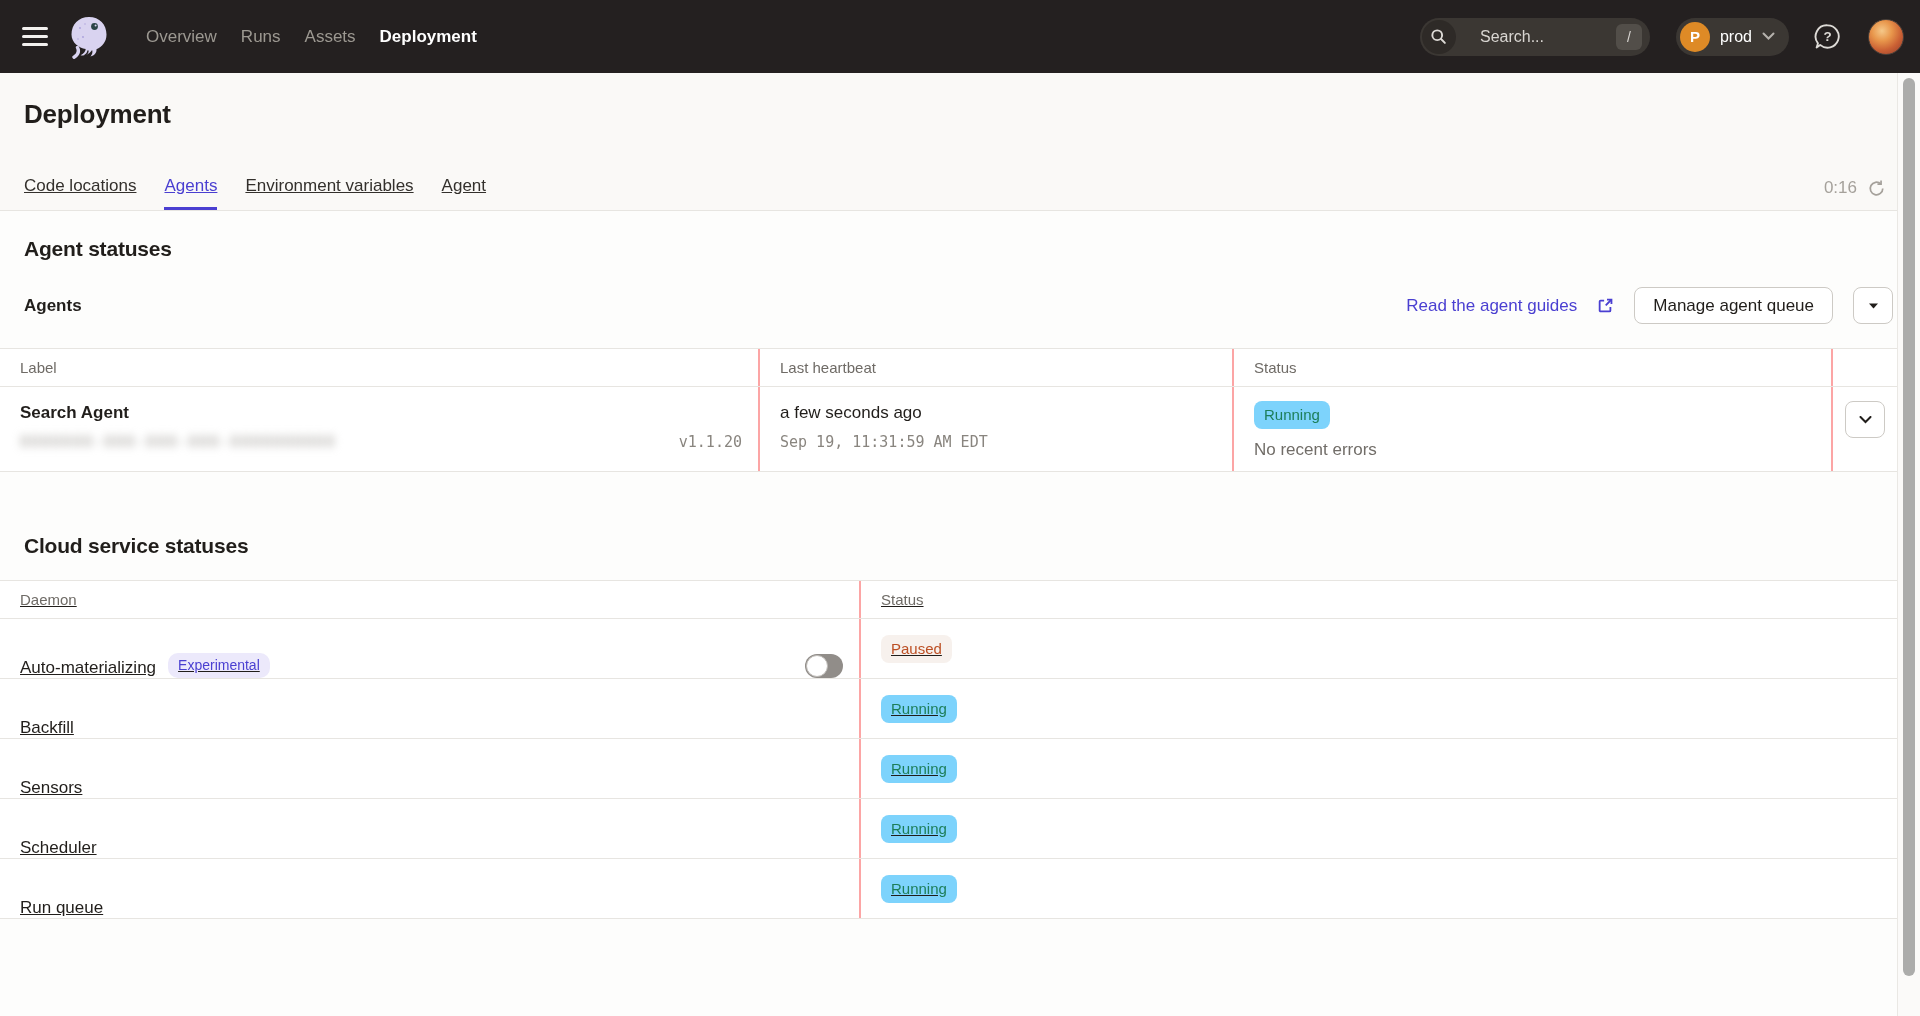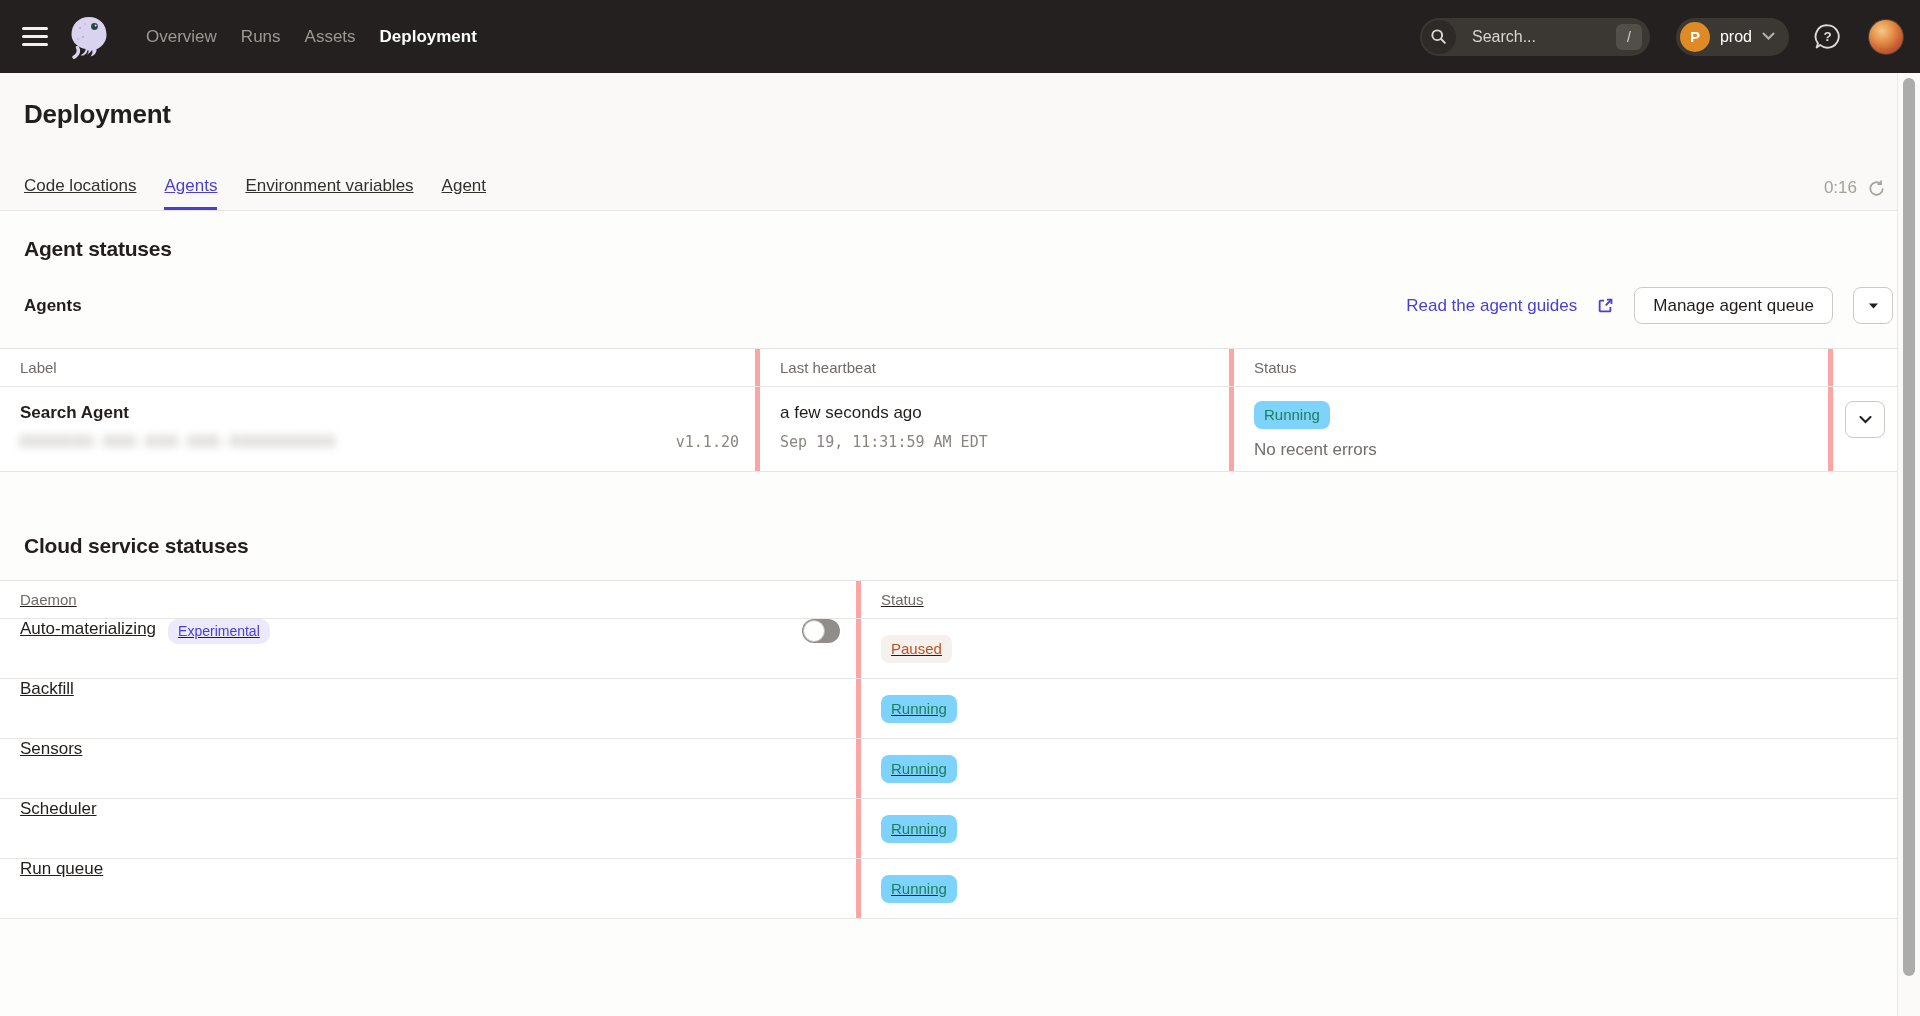--- a/index.html
+++ b/index.html
@@ -25,21 +25,21 @@
   .search-pill {
     width:230px; height:38px; background:#3B3733; border-radius:19px;
     display:flex; align-items:center; padding-left:2px; position:relative;
   }
   .search-circle {
     width:34px; height:34px; border-radius:50%; background:#2E2A27;
     display:flex; align-items:center; justify-content:center; flex:0 0 auto;
   }
   .search-pill input {
     background:transparent; border:none; outline:none; color:#0ea5e9;
-    font-size:16px; font-family:"Liberation Sans", sans-serif; width:130px; margin-left:16px;
+    font-size:16px; font-family:"Liberation Sans", sans-serif; width:130px; margin-left:24px;
   }
   .search-pill input::placeholder { color:#D9D6D2; }
   .slash-key {
     position:absolute; right:8px; top:6px; width:26px; height:26px; border-radius:6px;
     background:#524E49; color:#D9D6D2; font-size:14px;
     display:flex; align-items:center; justify-content:center;
   }
   .org-pill {
     height:38px; background:#3B3733; border-radius:19px; margin-left:26px;
     display:flex; align-items:center; gap:10px; padding:0 14px 0 4px; cursor:pointer;
@@ -85,21 +85,21 @@
   .tbl { width:1897px; background:#FFFFFF; border-top:1px solid #E7E5E1; }
   .agents-tbl { margin-top:24px; border-bottom:1px solid #E7E5E1; }
   .cloud-tbl { margin-top:22px; }
   .thead, .trow { display:grid; }
   .agents-cols { grid-template-columns:760px 474px 599px 64px; }
   .cloud-cols { grid-template-columns:861px 1036px;text-decoration:underline; }
   .thead { height:38px; border-bottom:1px solid #E7E5E1; }
   .th {
     font-size:15px; color:#6F6B66; display:flex; align-items:center; padding-left:20px;
   }
-  .bordered { border-right:5px solid #fca5a5; }
+  .bordered { border-right:2px solid #fca5a5; }
   .agent-row { height:84px; }
   .cell { padding:16px 0 0 20px; }
   .cell-name { font-size:17px; font-weight:700; color:#211E1B; }
   .cell-sub { display:flex; align-items:center; margin-top:10px; padding-right:16px; }
   .redacted {
     font-size:15px; color:#A8A5A0; filter:blur(4px); letter-spacing:1.5px;
     font-family:"DejaVu Sans Mono", monospace; user-select:none;
   }
   .mono { font-family:"DejaVu Sans Mono", monospace; font-size:15px; color:#89857F; }
   .version { margin-left:auto; }
@@ -112,21 +112,21 @@
   .badge-paused { background:#F7F1ED; color:#BC4F24; }
   .badge-experimental { background:#ECE9FB; color:#4A3FD1; font-size:14px; border-radius:10px; margin-left:12px; padding:4px 10px; }
   .status-cell { padding-top:14px; }
   .status-detail { margin-top:11px; }
   .expand-cell { padding:14px 0 0 12px; }
   .expand-btn {
     width:40px; height:37px; background:#FFF; border:1px solid #CDCAC5; border-radius:8px;
     display:flex; align-items:center; justify-content:center; cursor:pointer;
   }
   .cloud-row { height:60px; border-bottom:1px solid #E7E5E1; align-items:center; }
-  .daemon-cell { display:flex; align-items:flex-start; padding-left:20px; font-size:17px; color:#211E1B; }
+  .daemon-cell { display:flex; align-items:flex-end; padding-left:20px; font-size:17px; color:#211E1B; }
   .statuscol-cell { display:flex; align-items:center; padding-left:20px; }
   .toggle {
     margin-left:auto; margin-right:16px; width:38px; height:24px; border-radius:12px;
     background:#918D89; position:relative; cursor:pointer; flex:0 0 auto;
   }
   .toggle-knob {
     position:absolute; left:1px; top:1px; width:22px; height:22px; border-radius:50%;
     background:#FFFFFF; border:1px solid #BFBCB8;
   }
   

